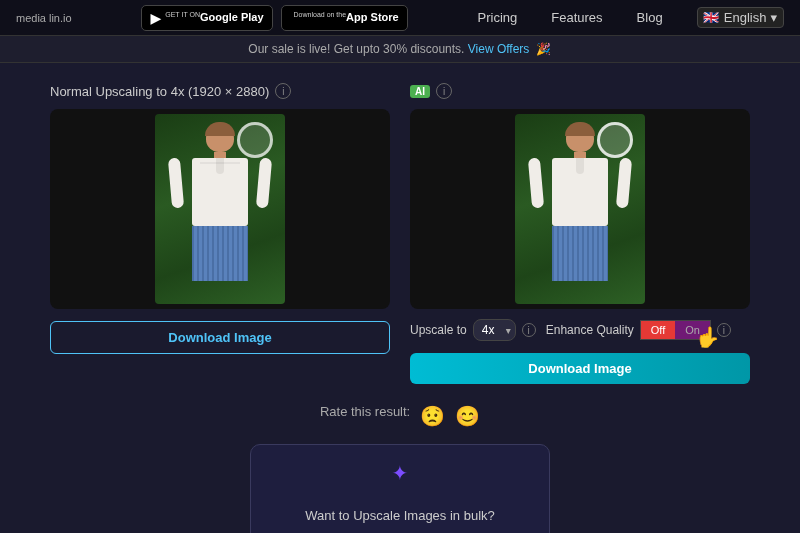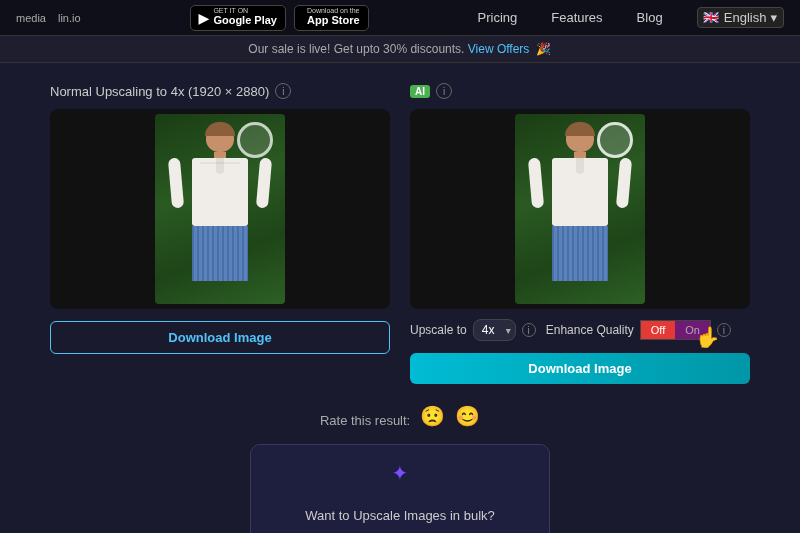--- a/index.html
+++ b/index.html
@@ -18,21 +18,21 @@
       height: 36px;
       display: flex;
       align-items: center;
       justify-content: space-between;
       padding: 0 16px;
       border-bottom: 1px solid #333;
     }
     .header-left {
       display: flex;
       align-items: center;
-      gap: 12px;
+      gap: 3px;
     }
     .logo-text {
       color: #aaa;
       font-size: 11px;
     }
     .header-center {
       display: flex;
       align-items: center;
       gap: 8px;
     }
@@ -45,21 +45,20 @@
       border-radius: 5px;
       padding: 2px 8px;
       cursor: pointer;
       height: 26px;
     }
     .store-badge-icon {
       font-size: 14px;
     }
     .store-badge-text {
       display: flex;
-      flex-direction: column;
     }
     .store-badge-small {
       font-size: 7px;
       color: #ccc;
       line-height: 1;
     }
     .store-badge-big {
       font-size: 11px;
       color: #fff;
       font-weight: 600;
@@ -251,21 +250,21 @@
       color: #fff;
     }
 
     
     .rating-section {
       text-align: center;
       margin-top: 20px;
       font-size: 13px;
       color: #aaa;
       display: flex;
-      align-items: flex-end;
+      align-items: flex-start;
       justify-content: center;
       gap: 10px;
     }
     .emoji {
       font-size: 20px;
       cursor: pointer;
     }
 
     
     .bulk-banner {

